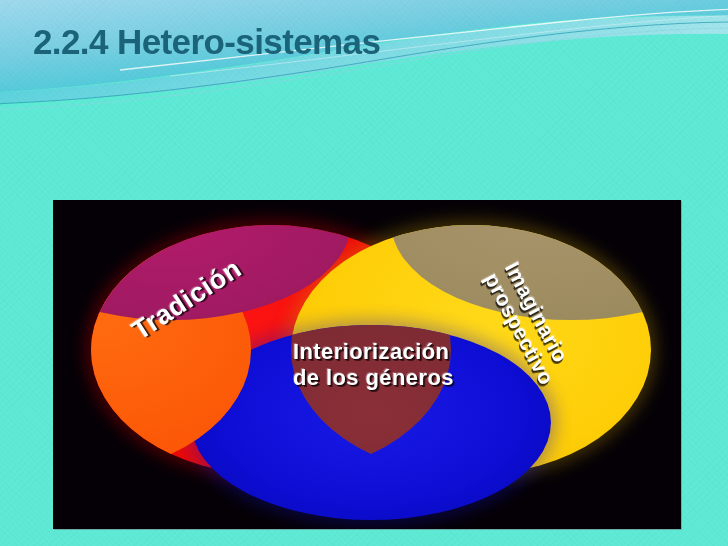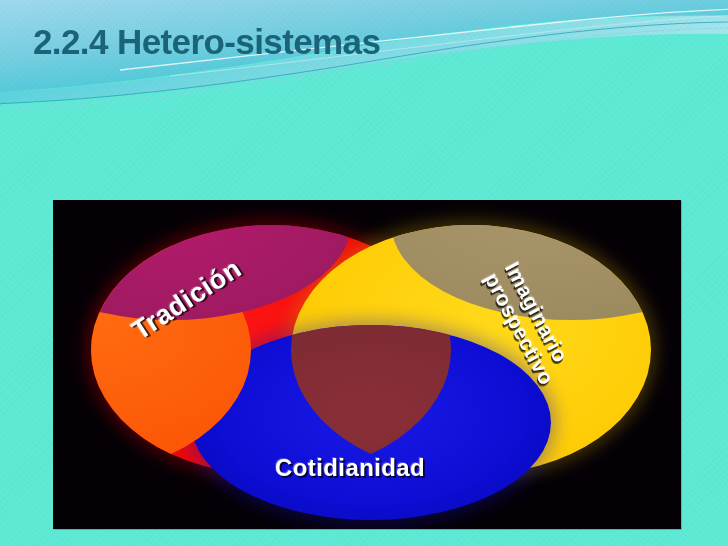--- a/index.html
+++ b/index.html
@@ -255,19 +255,22 @@
         </div>
       </div>
 
       <div class="v-label lbl-tradicion">Tradición</div>
 
       <div class="v-label lbl-imaginario">
         <div>Imaginario</div>
         <div>prospectivo</div>
       </div>
 
-
-      <div class="v-label lbl-cotidianidad">Cotidianidad</div>
+      <div class="v-label lbl-interior">
+        <div>Interiorización</div>
+        <div>de los géneros</div>
+      </div>
+
 
     </div>
   </div>
 
 </div>
 
 </body></html>

